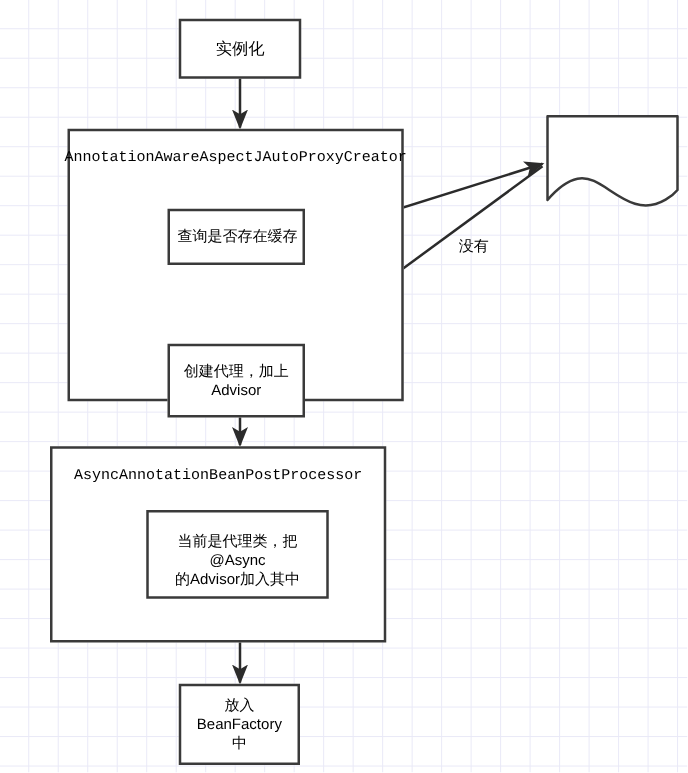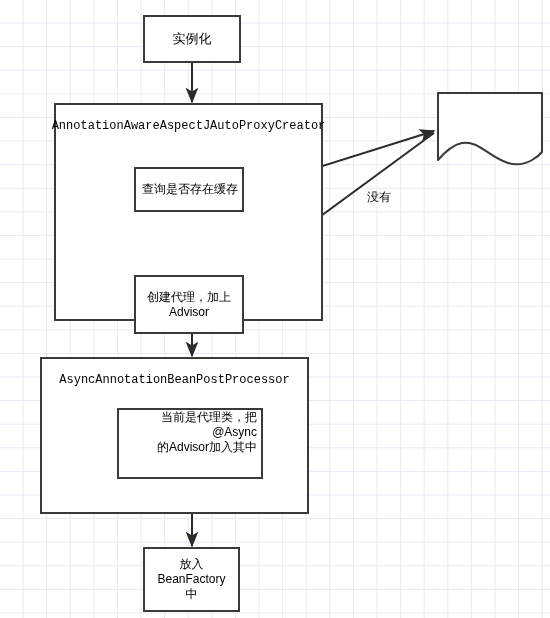--- a/index.html
+++ b/index.html
@@ -51,21 +51,21 @@
     justify-content: center;
   }
   .container > .node-label {
     padding-top: 14px;
     font-family: Liberation Mono, monospace;
   }
   .inner-top {
     align-items: flex-start;
   }
   .inner-top > .node-label {
-    text-align: right;
+    padding-top: 16px;
   }
   .edge-label {
     position: absolute;
     color: #000000;
     background: transparent;
     white-space: nowrap;
     margin-left: 36px;
   }
   .doc-text {
     position: absolute;

